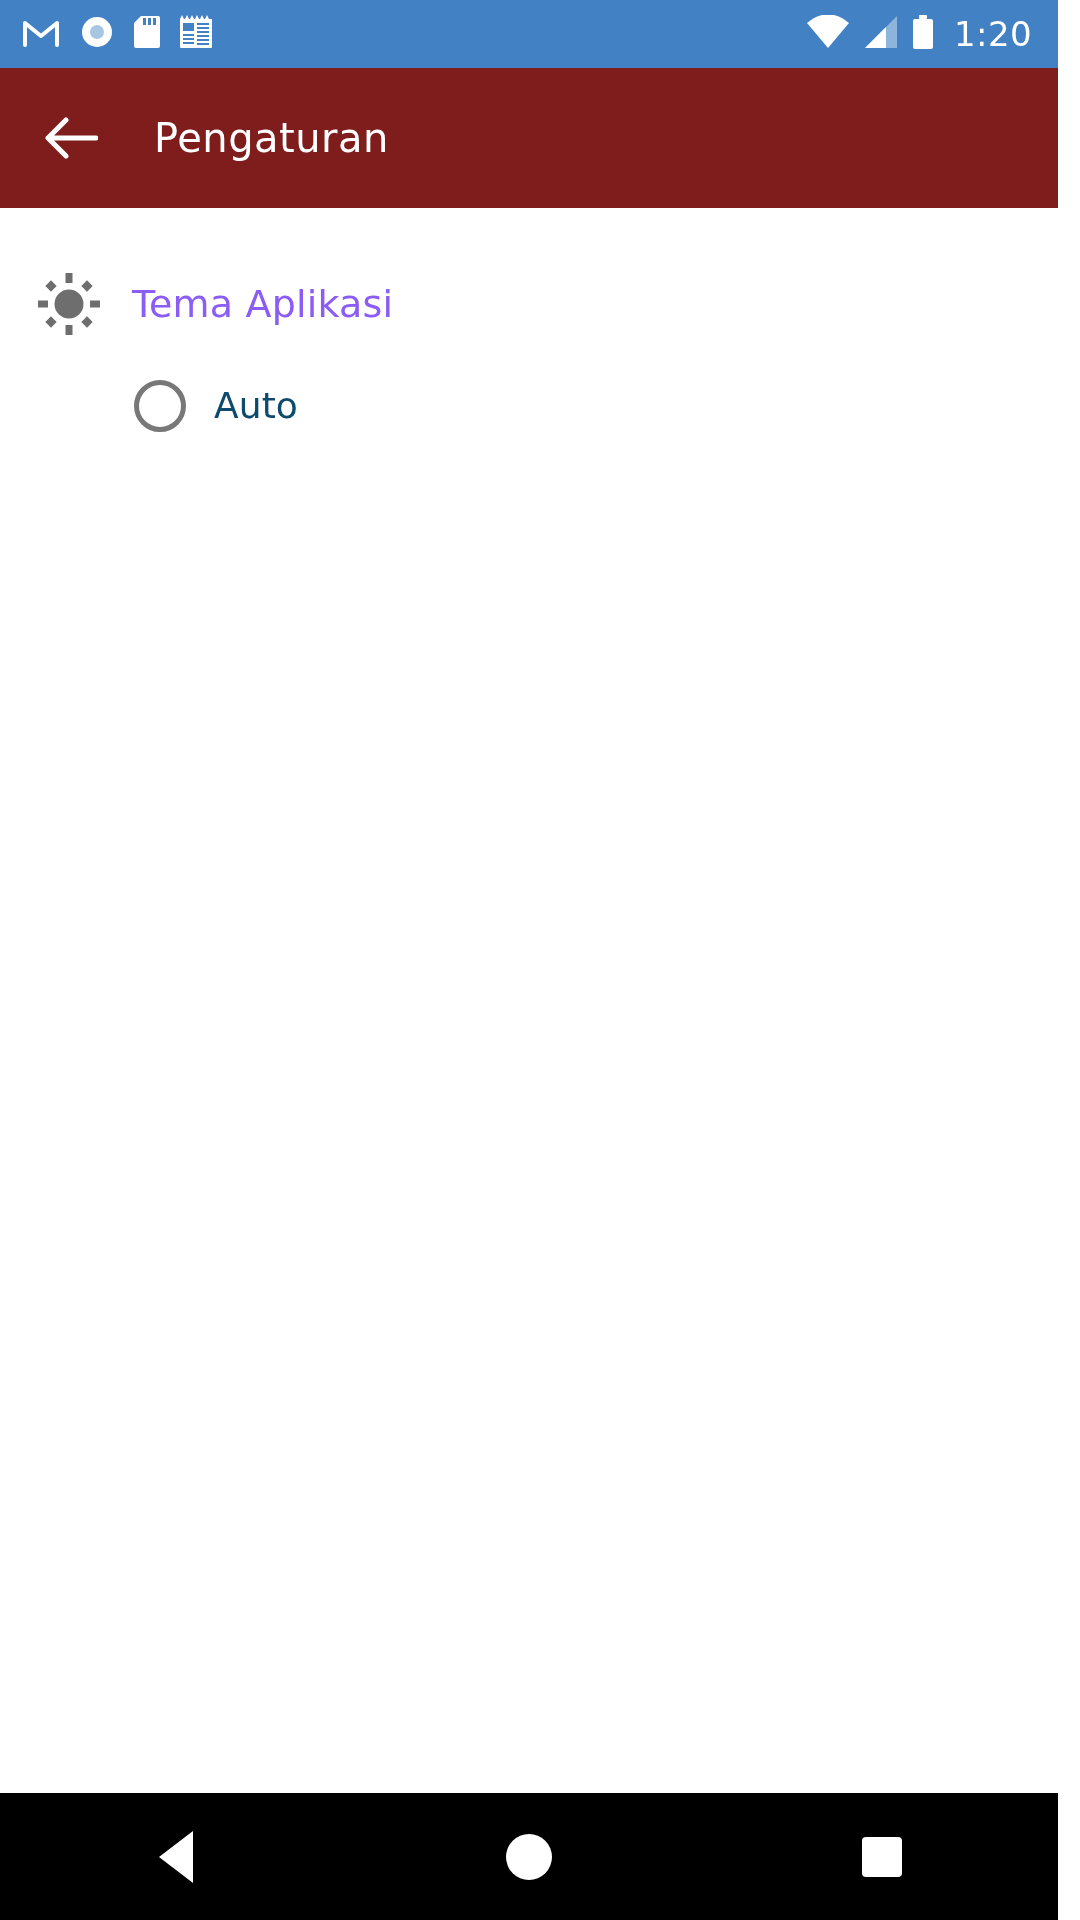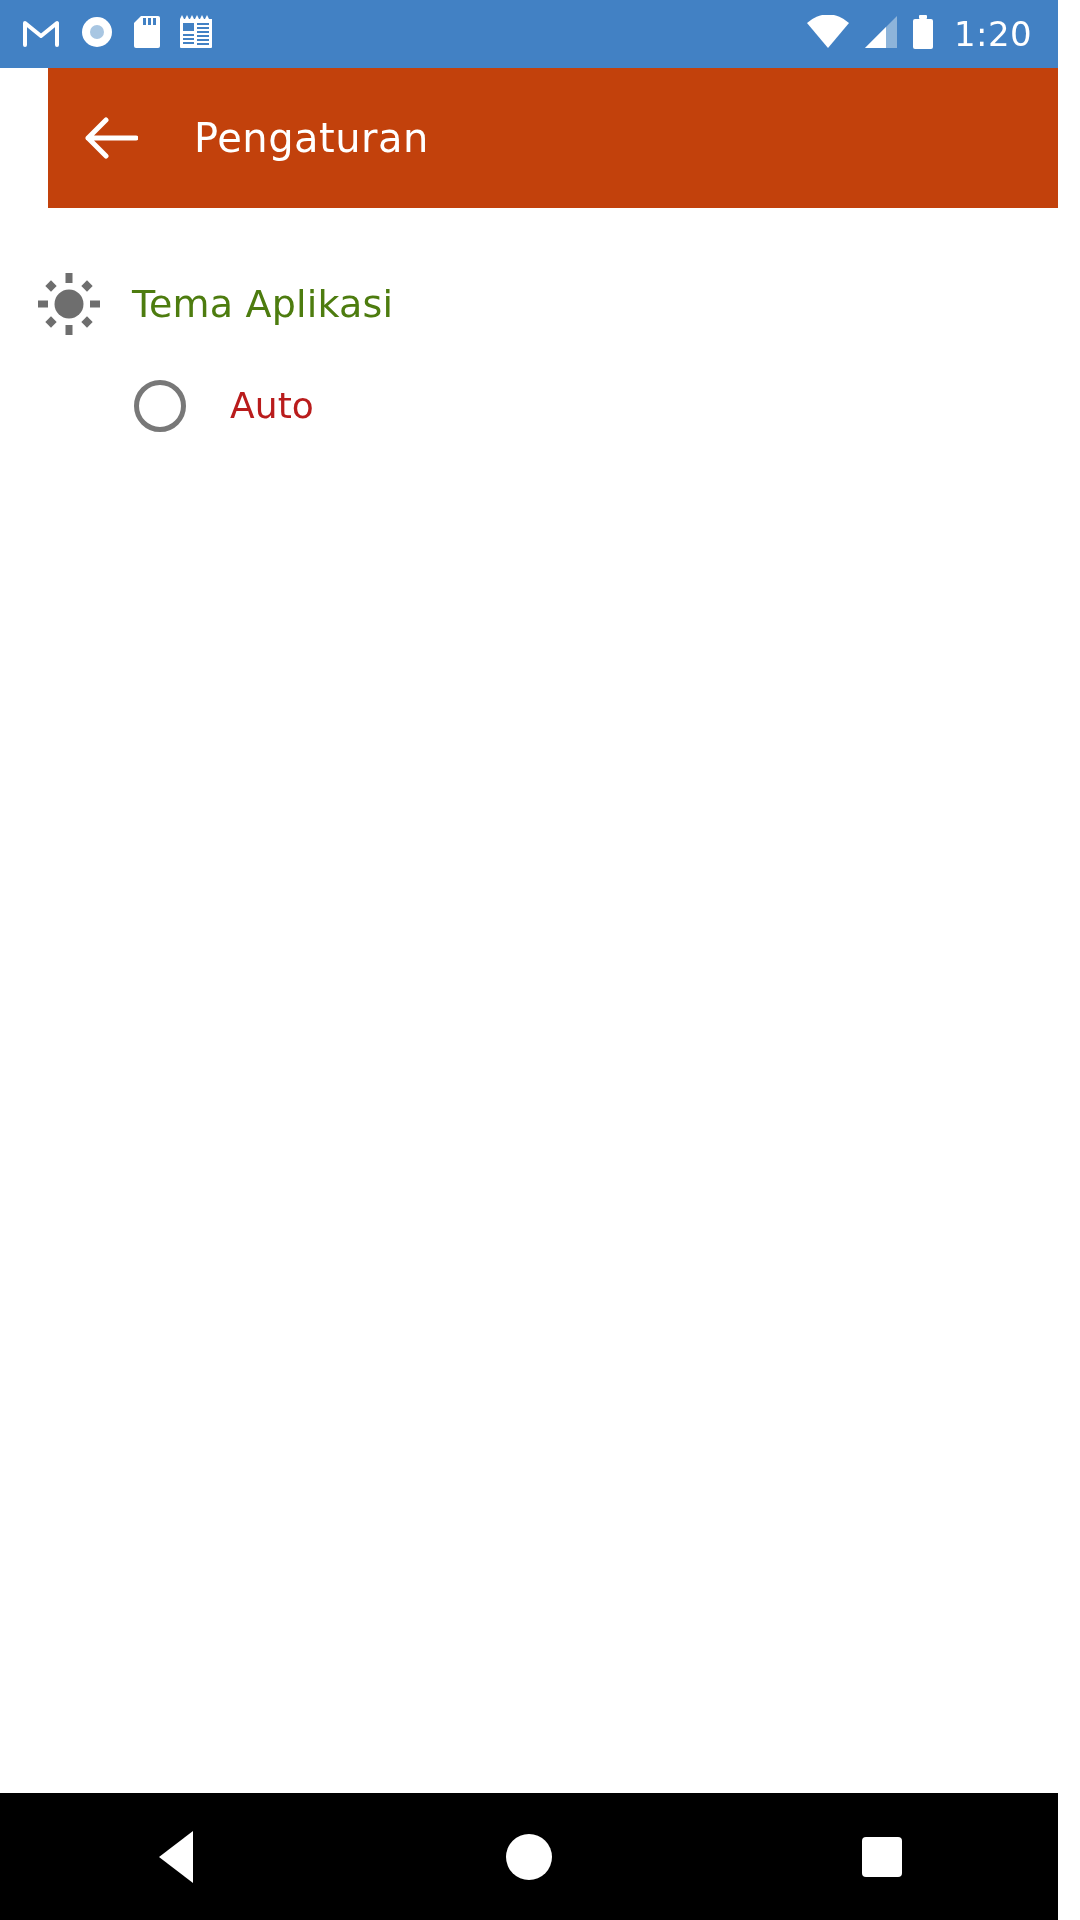--- a/index.html
+++ b/index.html
@@ -30,24 +30,23 @@
   .clock {
     font-size:34px; line-height:34px;
     font-family:"DejaVu Sans", sans-serif;
     color:#ffffff; letter-spacing:.4px;
     margin-left:6px;
   }
 
   
   .app-bar {
     height:140px; flex:0 0 140px;
-    background:#c2410c;
-    display:flex; align-items:center;
-    padding-left:32px;
-    margin-left:48px;
+    background:#7f1d1d;
+    display:flex; align-items:center;
+    padding-left:40px;
   }
   .back-btn {
     width:62px; height:62px;
     display:flex; align-items:center; justify-content:center;
     cursor:pointer;
   }
   .app-title {
     color:#ffffff;
     font-size:40px; line-height:44px;
     font-weight:400; letter-spacing:.5px;
@@ -61,44 +60,44 @@
     display:flex; align-items:center;
     padding:0 0 0 36px;
     height:88px;
     margin-top:52px;
   }
   .section-icon { width:66px; height:66px; flex:0 0 66px;
                   display:flex; align-items:center; justify-content:center; }
   .section-title {
     margin-left:30px;
     font-size:38px; line-height:42px;
-    color:#4d7c0f; font-weight:400; letter-spacing:.2px;
+    color:#8b5cf6; font-weight:400; letter-spacing:.2px;
   }
 
   .radio-group { margin-top:26px; padding-left:134px; }
   .radio-row {
     display:flex; align-items:center;
     height:64px;
     margin-bottom:38px;
     cursor:pointer;
     width:fit-content;
   }
   .radio {
     width:52px; height:52px; flex:0 0 52px;
     border:5px solid #787878;
     border-radius:50%;
     background:#ffffff;
     display:flex; align-items:center; justify-content:center;
   }
   .radio-inner { width:0; height:0; border-radius:50%; background:#6a6a6a; }
   .radio.checked .radio-inner { width:26px; height:26px; }
   .radio-label {
-    margin-left:44px;
+    margin-left:28px;
     font-size:36px; line-height:40px;
-    color:#b91c1c; font-weight:400; letter-spacing:.1px;
+    color:#0c4a6e; font-weight:400; letter-spacing:.1px;
   }
 
   
   .nav-bar {
     height:127px; flex:0 0 127px;
     background:#000000;
     display:flex; align-items:center; justify-content:space-around;
   }
   .nav-btn {
     width:180px; height:127px;

